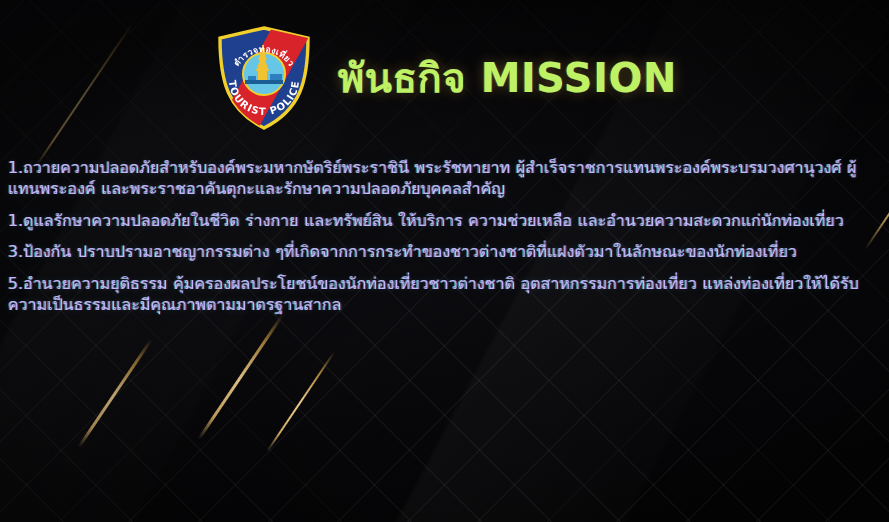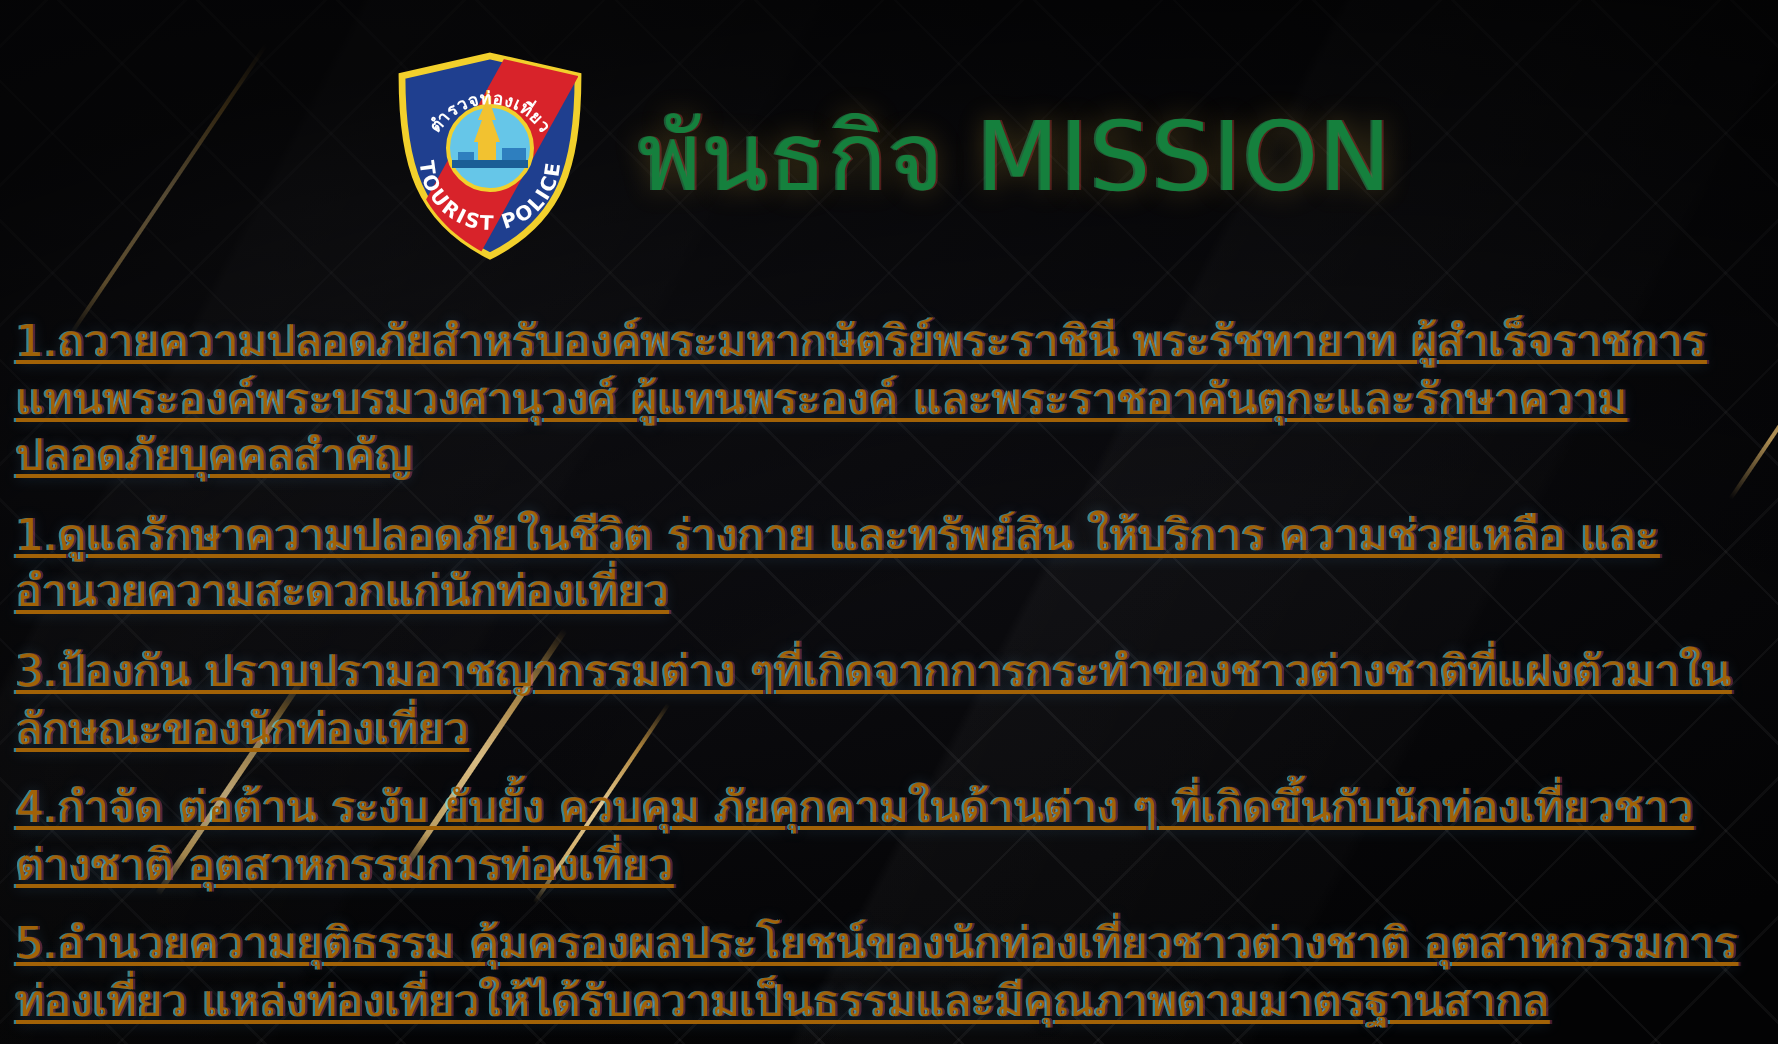--- a/index.html
+++ b/index.html
@@ -81,50 +81,49 @@
     left: 0; right: 0;
     top: 18px;
     height: 120px;
     display: flex;
     align-items: center;
     justify-content: center;
     gap: 22px;
   }
   .badge { width: 104px; height: 108px; flex: 0 0 auto; }
   .title {
-    font-size: 48px;
-    font-weight: 400;
+    font-size: 40px;
+    font-weight: 700;
     letter-spacing: .5px;
-    color: #15803d;
+    color: #bef264;
     white-space: nowrap;
     text-shadow:
       -1px 0 0 rgba(40,200,120,.40),
       1px 0 0 rgba(230,70,70,.30),
       0 0 14px rgba(245,194,66,.30);
   }
 
   
   .mission-list {
     position: absolute;
     left: 8px;
     right: 6px;
     top: 158px;
     display: block;
   }
   .mission-item {
-    color: #a16207;
-    font-size: 22px;
+    color: #c4b5fd;
+    font-size: 16px;
     line-height: 1.30;
     margin: 0 0 11px 0;
     text-shadow:
       -1.1px 0 0 rgba(90,230,255,.55),
       1.1px 0 0 rgba(255,90,140,.30),
       0 0 7px rgba(120,200,255,.22);
     word-spacing: .5px;
-    text-decoration: underline;
   }
 </style>
 </head>
 <body>
 
 <div id="slide">
 
   <div class="bg-base"></div>
   <div class="bg-panels"></div>
   <div class="bg-grid"></div>
@@ -174,17 +173,16 @@
       </text>
     </svg>
 
     <div class="title">พันธกิจ MISSION</div>
   </div>
 
   <div class="mission-list">
     <p class="mission-item">1.ถวายความปลอดภัยสำหรับองค์พระมหากษัตริย์พระราชินี พระรัชทายาท ผู้สำเร็จราชการแทนพระองค์พระบรมวงศานุวงศ์ ผู้แทนพระองค์ และพระราชอาคันตุกะและรักษาความปลอดภัยบุคคลสำคัญ</p>
     <p class="mission-item">1.ดูแลรักษาความปลอดภัยในชีวิต ร่างกาย และทรัพย์สิน ให้บริการ ความช่วยเหลือ และอำนวยความสะดวกแก่นักท่องเที่ยว</p>
     <p class="mission-item">3.ป้องกัน ปราบปรามอาชญากรรมต่าง ๆที่เกิดจากการกระทำของชาวต่างชาติที่แฝงตัวมาในลักษณะของนักท่องเที่ยว</p>
-    <p class="mission-item">4.กำจัด ต่อต้าน ระงับ ยับยั้ง ควบคุม ภัยคุกคามในด้านต่าง ๆ ที่เกิดขึ้นกับนักท่องเที่ยวชาวต่างชาติ อุตสาหกรรมการท่องเที่ยว</p>
     <p class="mission-item">5.อำนวยความยุติธรรม คุ้มครองผลประโยชน์ของนักท่องเที่ยวชาวต่างชาติ อุตสาหกรรมการท่องเที่ยว แหล่งท่องเที่ยวให้ได้รับความเป็นธรรมและมีคุณภาพตามมาตรฐานสากล</p>
   </div>
 
 </div>
 
 </body></html>

